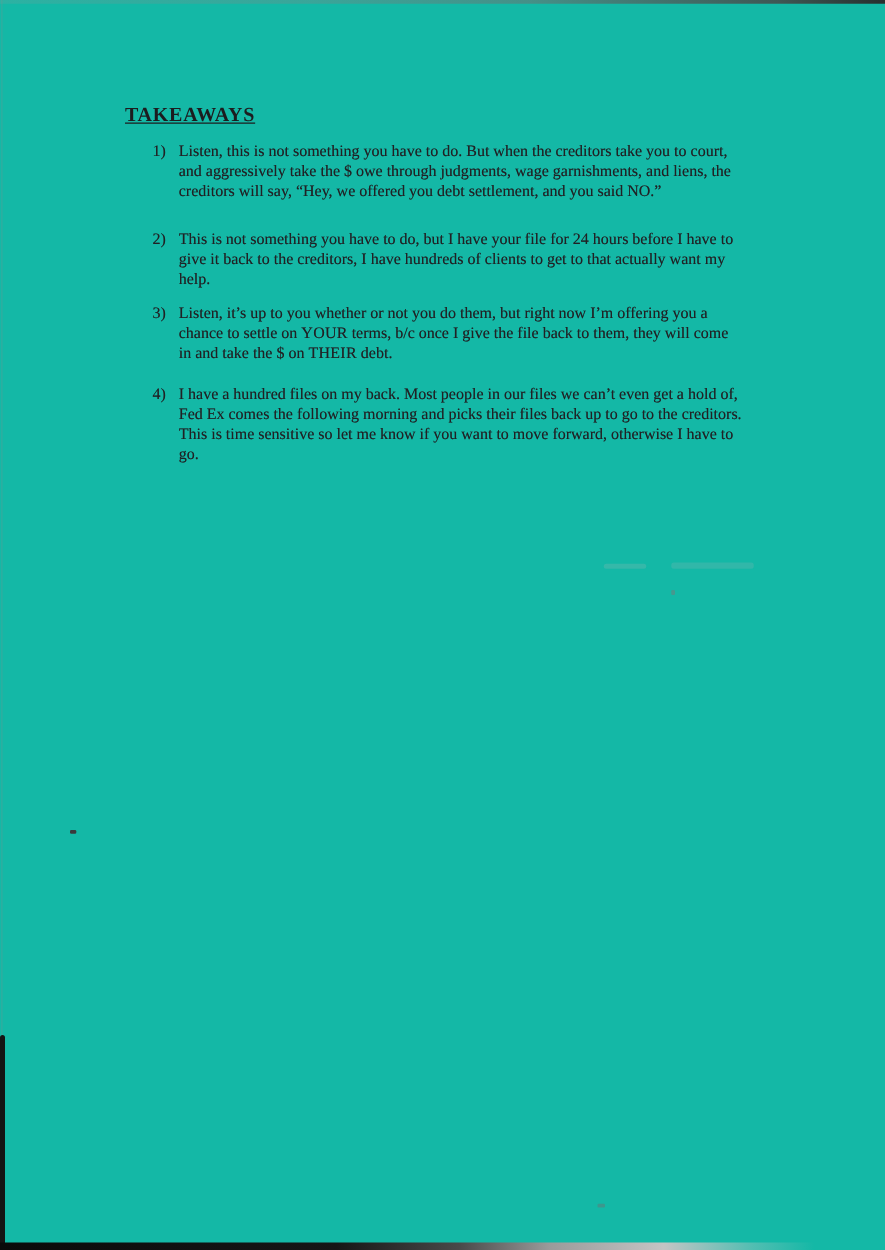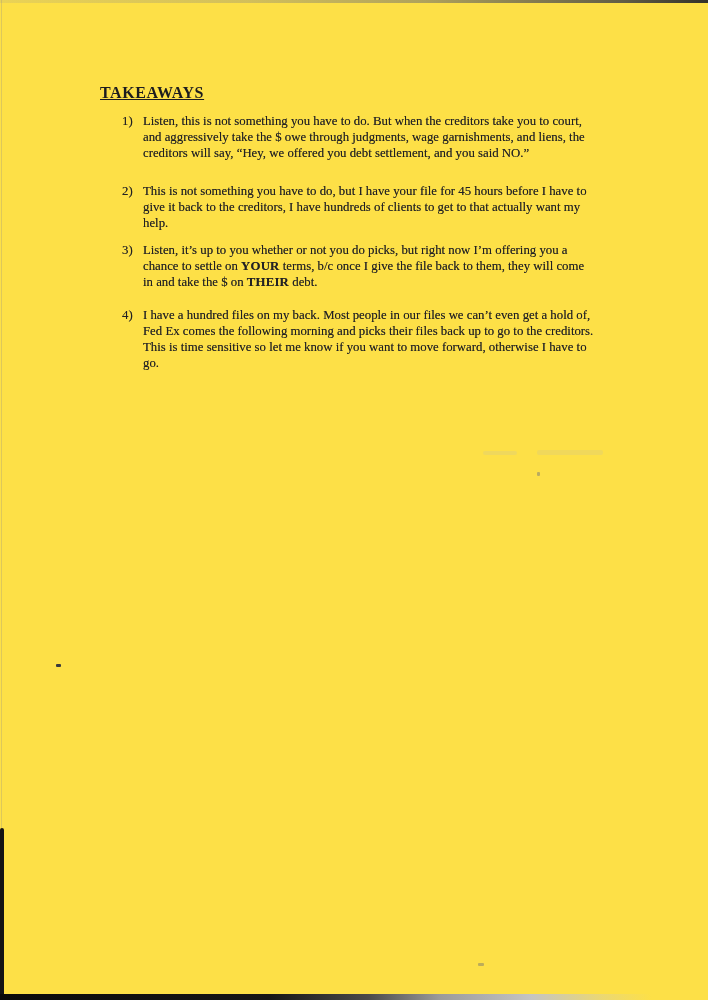--- a/index.html
+++ b/index.html
@@ -4,21 +4,21 @@
 <style>
   html, body {
     margin: 0;
     padding: 0;
     background: #ffffff;
   }
   .scan-page {
     position: relative;
     width: 708px;
     height: 1000px;
-    background: #fde047;
+    background: #14b8a6;
     overflow: hidden;
     font-family: "Liberation Serif", serif;
     color: #212124;
   }
 
   
   .artifact { position: absolute; pointer-events: none; }
   .top-edge-line {
     left: 0; top: 0; width: 708px; height: 3px;
     background: linear-gradient(to right,
@@ -100,21 +100,21 @@
   .item-2 { margin-bottom: 11px; }
   .item-3 { margin-bottom: 17px; }
   .item .num {
     flex: 0 0 21px;
     width: 21px;
   }
   .item .txt {
     width: 452px;
   }
   .item .txt b {
-    font-weight: bold;
+    font-weight: normal;
     letter-spacing: 0.2px;
   }
 </style>
 </head>
 <body>
 
 <div class="scan-page">
 
   <div class="artifact top-edge-line"></div>
   <div class="artifact left-edge-hairline"></div>
@@ -131,26 +131,26 @@
 
     <div class="items">
 
       <div class="item item-1">
         <span class="num">1)</span>
         <span class="txt">Listen, this is not something you have to do. But when the creditors take you to court, and aggressively take the $ owe through judgments, wage garnishments, and liens, the creditors will say, “Hey, we offered you debt settlement, and you said NO.”</span>
       </div>
 
       <div class="item item-2">
         <span class="num">2)</span>
-        <span class="txt">This is not something you have to do, but I have your file for 45 hours before I have to give it back to the creditors, I have hundreds of clients to get to that actually want my help.</span>
+        <span class="txt">This is not something you have to do, but I have your file for 24 hours before I have to give it back to the creditors, I have hundreds of clients to get to that actually want my help.</span>
       </div>
 
       <div class="item item-3">
         <span class="num">3)</span>
-        <span class="txt"><span>Listen, it’s up to you whether or not you do picks, but right now I’m offering you a chance to settle on </span><b>YOUR</b><span> terms, b/c once I give the file back to them, they will come in and take the $ on </span><b>THEIR</b><span> debt.</span></span>
+        <span class="txt"><span>Listen, it’s up to you whether or not you do them, but right now I’m offering you a chance to settle on </span><b>YOUR</b><span> terms, b/c once I give the file back to them, they will come in and take the $ on </span><b>THEIR</b><span> debt.</span></span>
       </div>
 
       <div class="item item-4">
         <span class="num">4)</span>
         <span class="txt">I have a hundred files on my back. Most people in our files we can’t even get a hold of, Fed Ex comes the following morning and picks their files back up to go to the creditors. This is time sensitive so let me know if you want to move forward, otherwise I have to go.</span>
       </div>
 
     </div>
   </div>
 </div>

